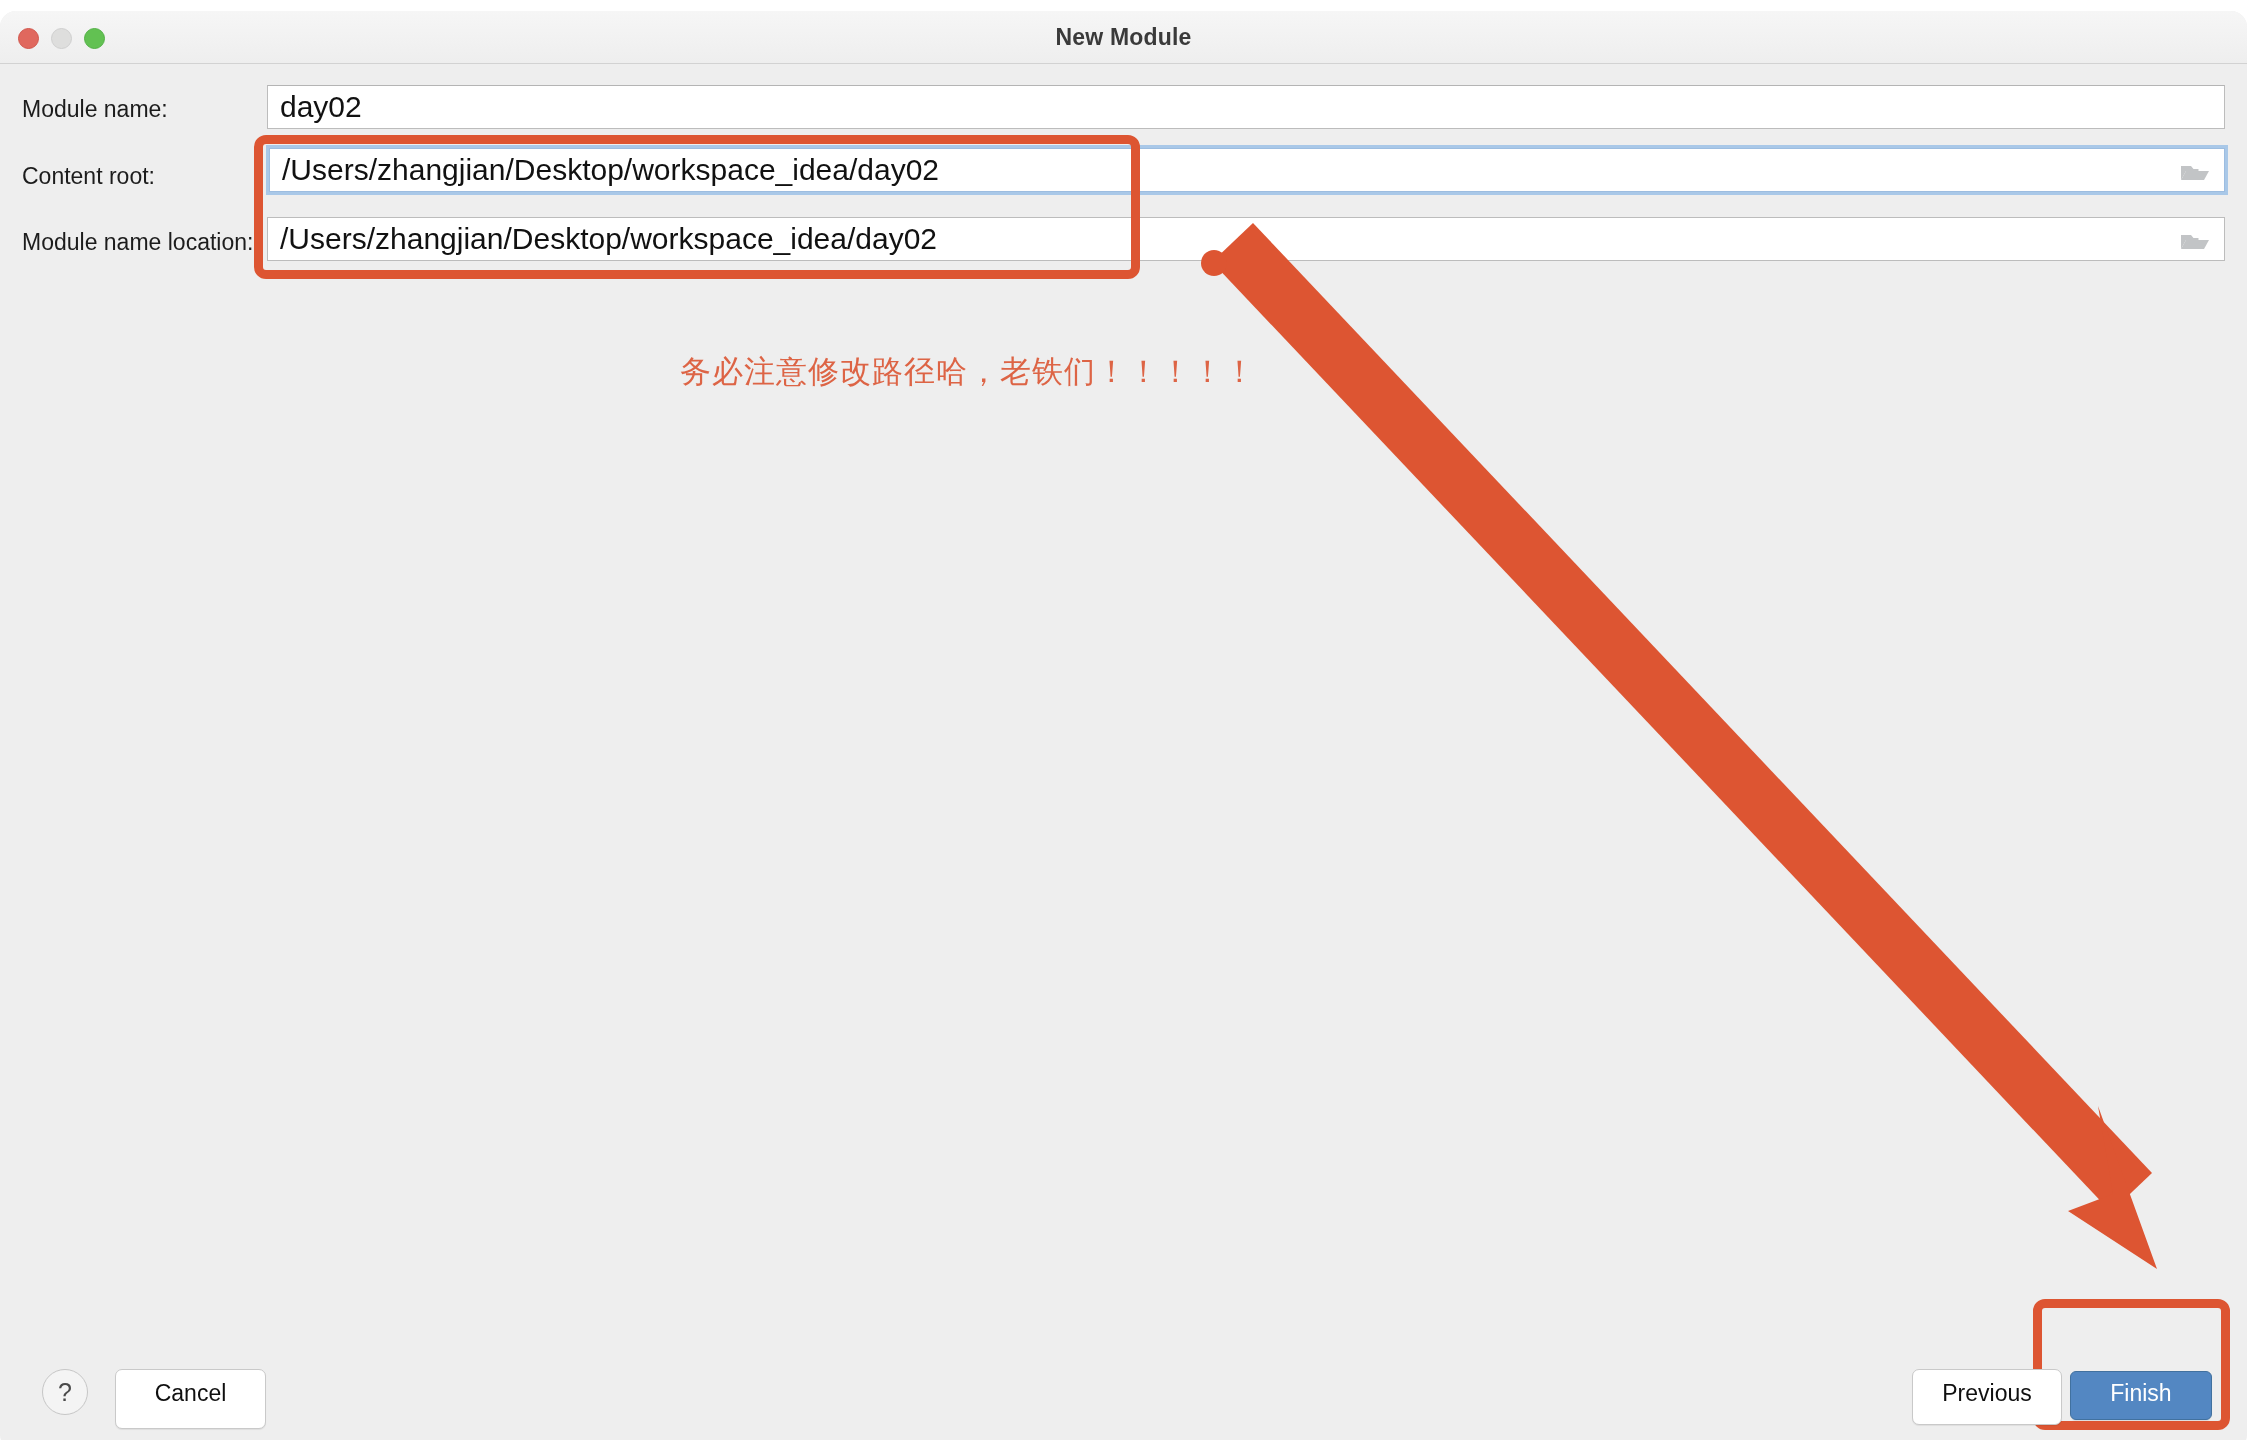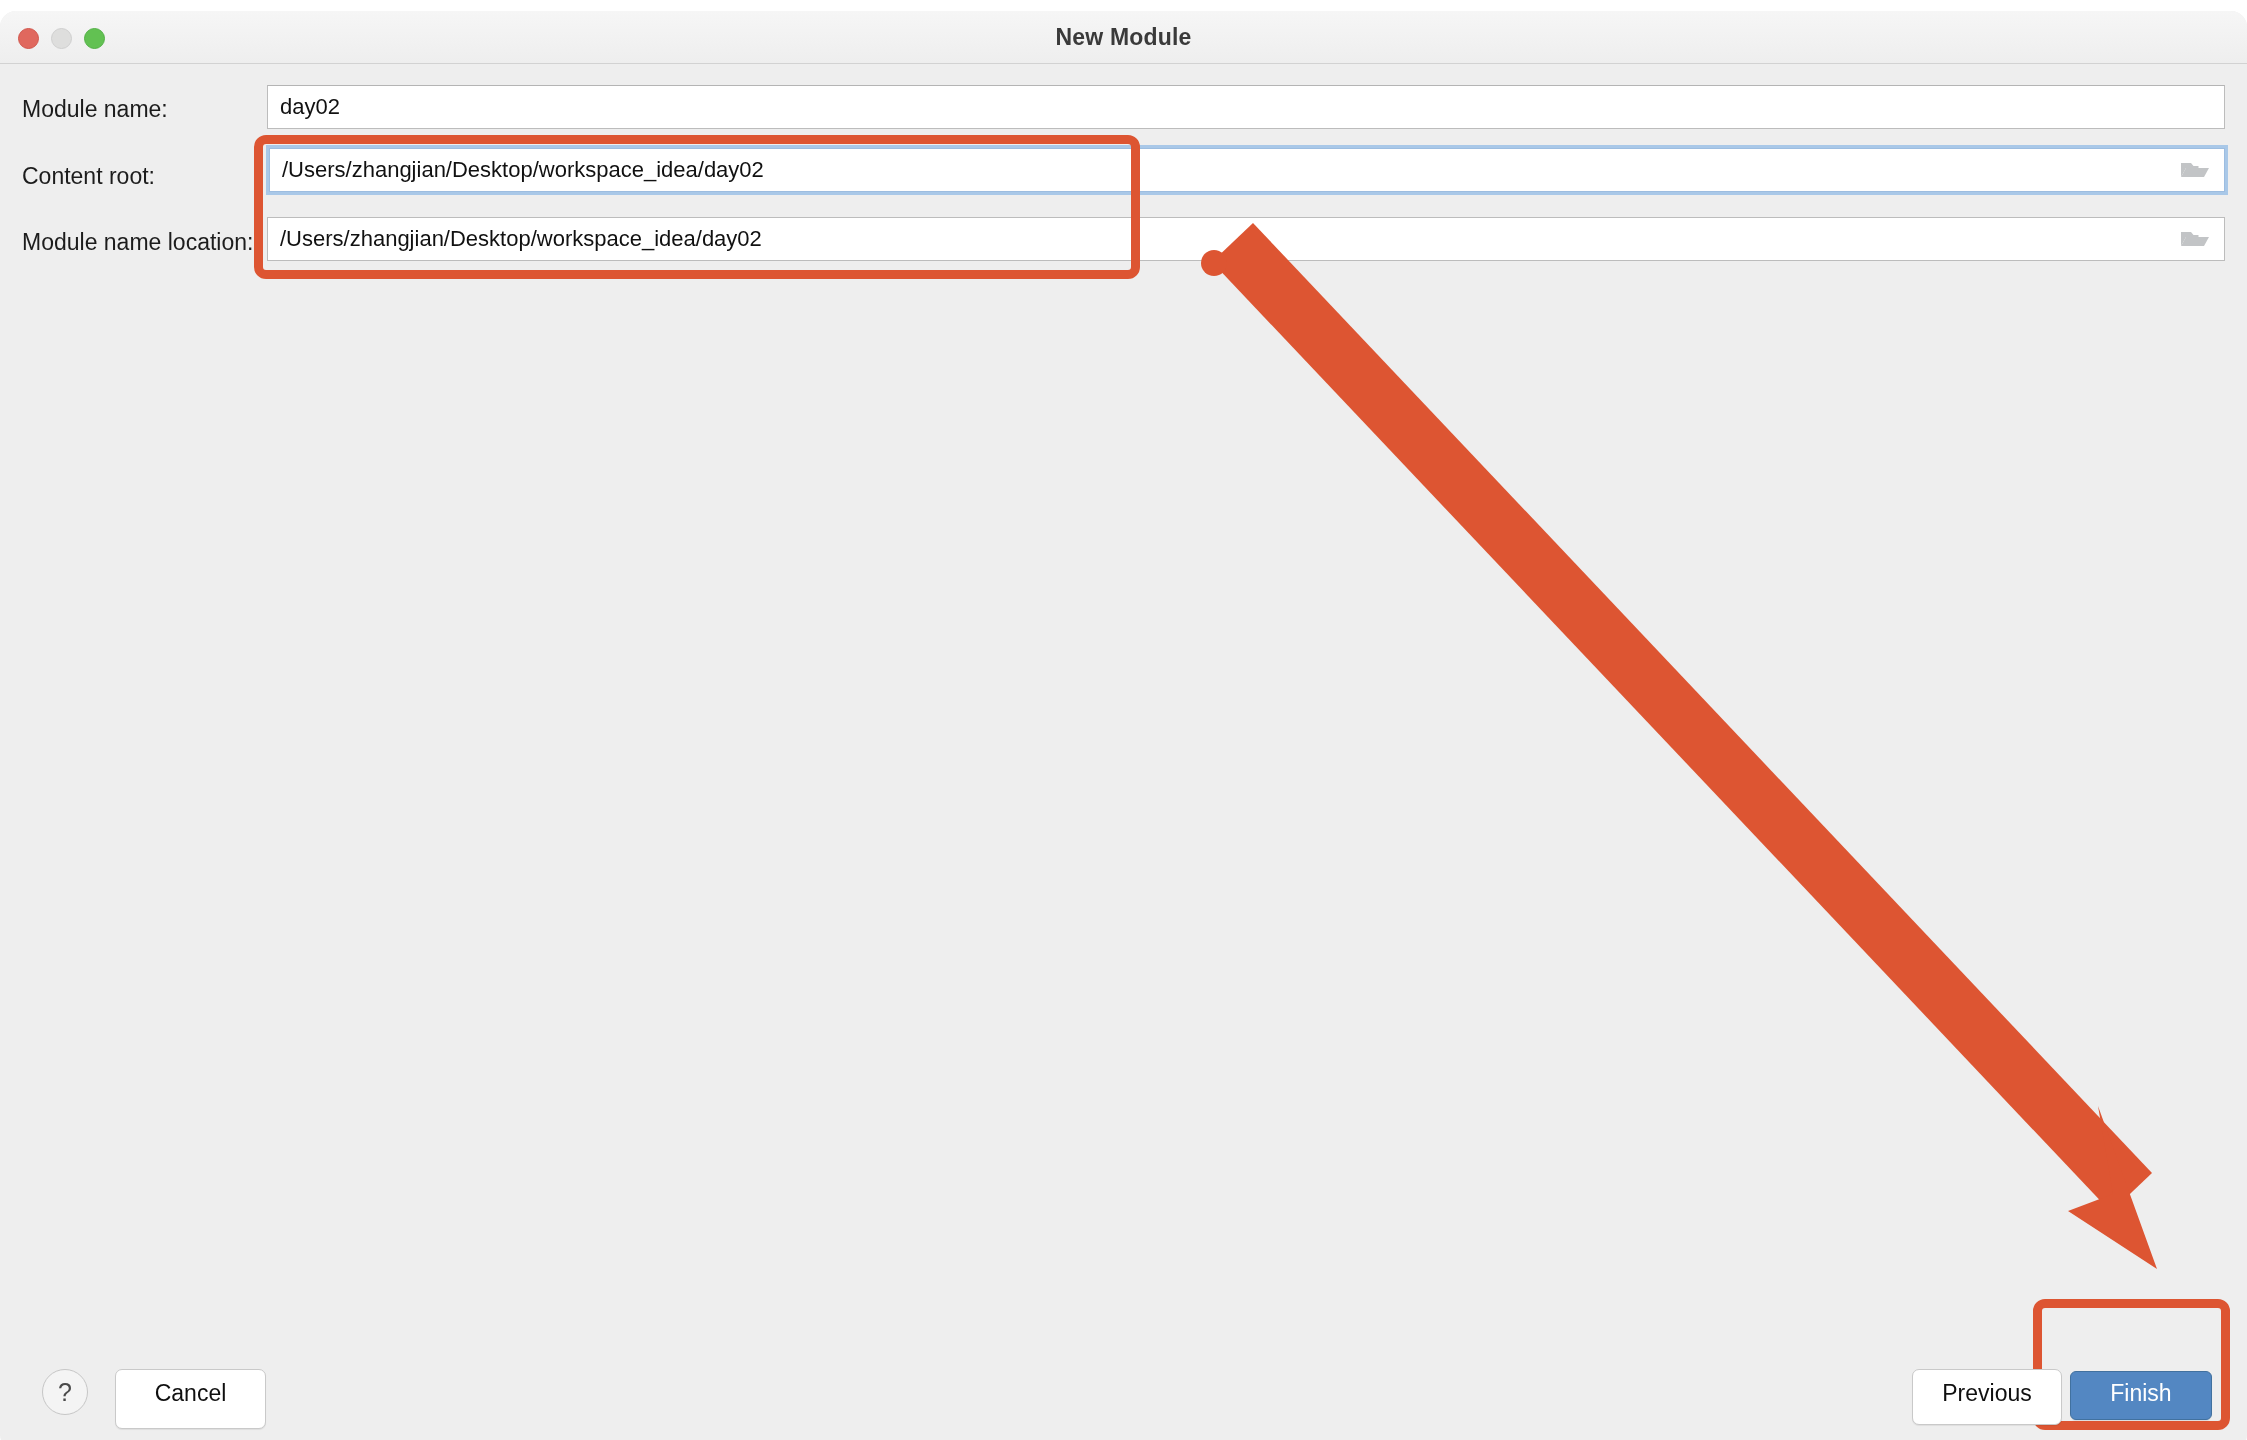--- a/index.html
+++ b/index.html
@@ -74,21 +74,21 @@
   }
   #label-module-name     { left: 22px;  top: 85px;  }
   #label-content-root    { left: 22px;  top: 152px; }
   #label-module-file-loc { left: 22px;  top: 218px; }
 
   .field {
     position: absolute;
     background: #ffffff;
     border: 1px solid #bcbcbc;
     box-sizing: border-box;
-    font-size: 22px;
+    font-size: 30px;
     color: #111111;
   }
   .field .val {
     position: absolute;
     left: 12px;
     top: 50%;
     transform: translateY(-50%);
     white-space: nowrap;
   }
   .field .folder-icon {
@@ -259,20 +259,21 @@
       <svg viewBox="0 0 30 24" width="30" height="24" aria-hidden="true">
         <path d="M1 5 h10 l2.5 3 h5 v2 H6 L1 19 Z" fill="#c2c4c6"></path>
         <path d="M6 10 h23 l-5 9 H1 Z" fill="#c2c4c6"></path>
       </svg>
     </span>
   </div>
 
   <div id="anno-box-paths"></div>
   <div id="anno-box-finish"></div>
 
+  <div id="anno-text">务必注意修改路径哈，老铁们！！！！！</div>
 
   <svg id="anno-arrow" viewBox="0 0 2247 1440">
     <g fill="#dd5532">
       <path d="M1212 251
                L2111 1201
                L2152 1162
                L1253 212 Z"></path>
       <path d="M2157 1258
                L2068 1200
                L2113 1183

